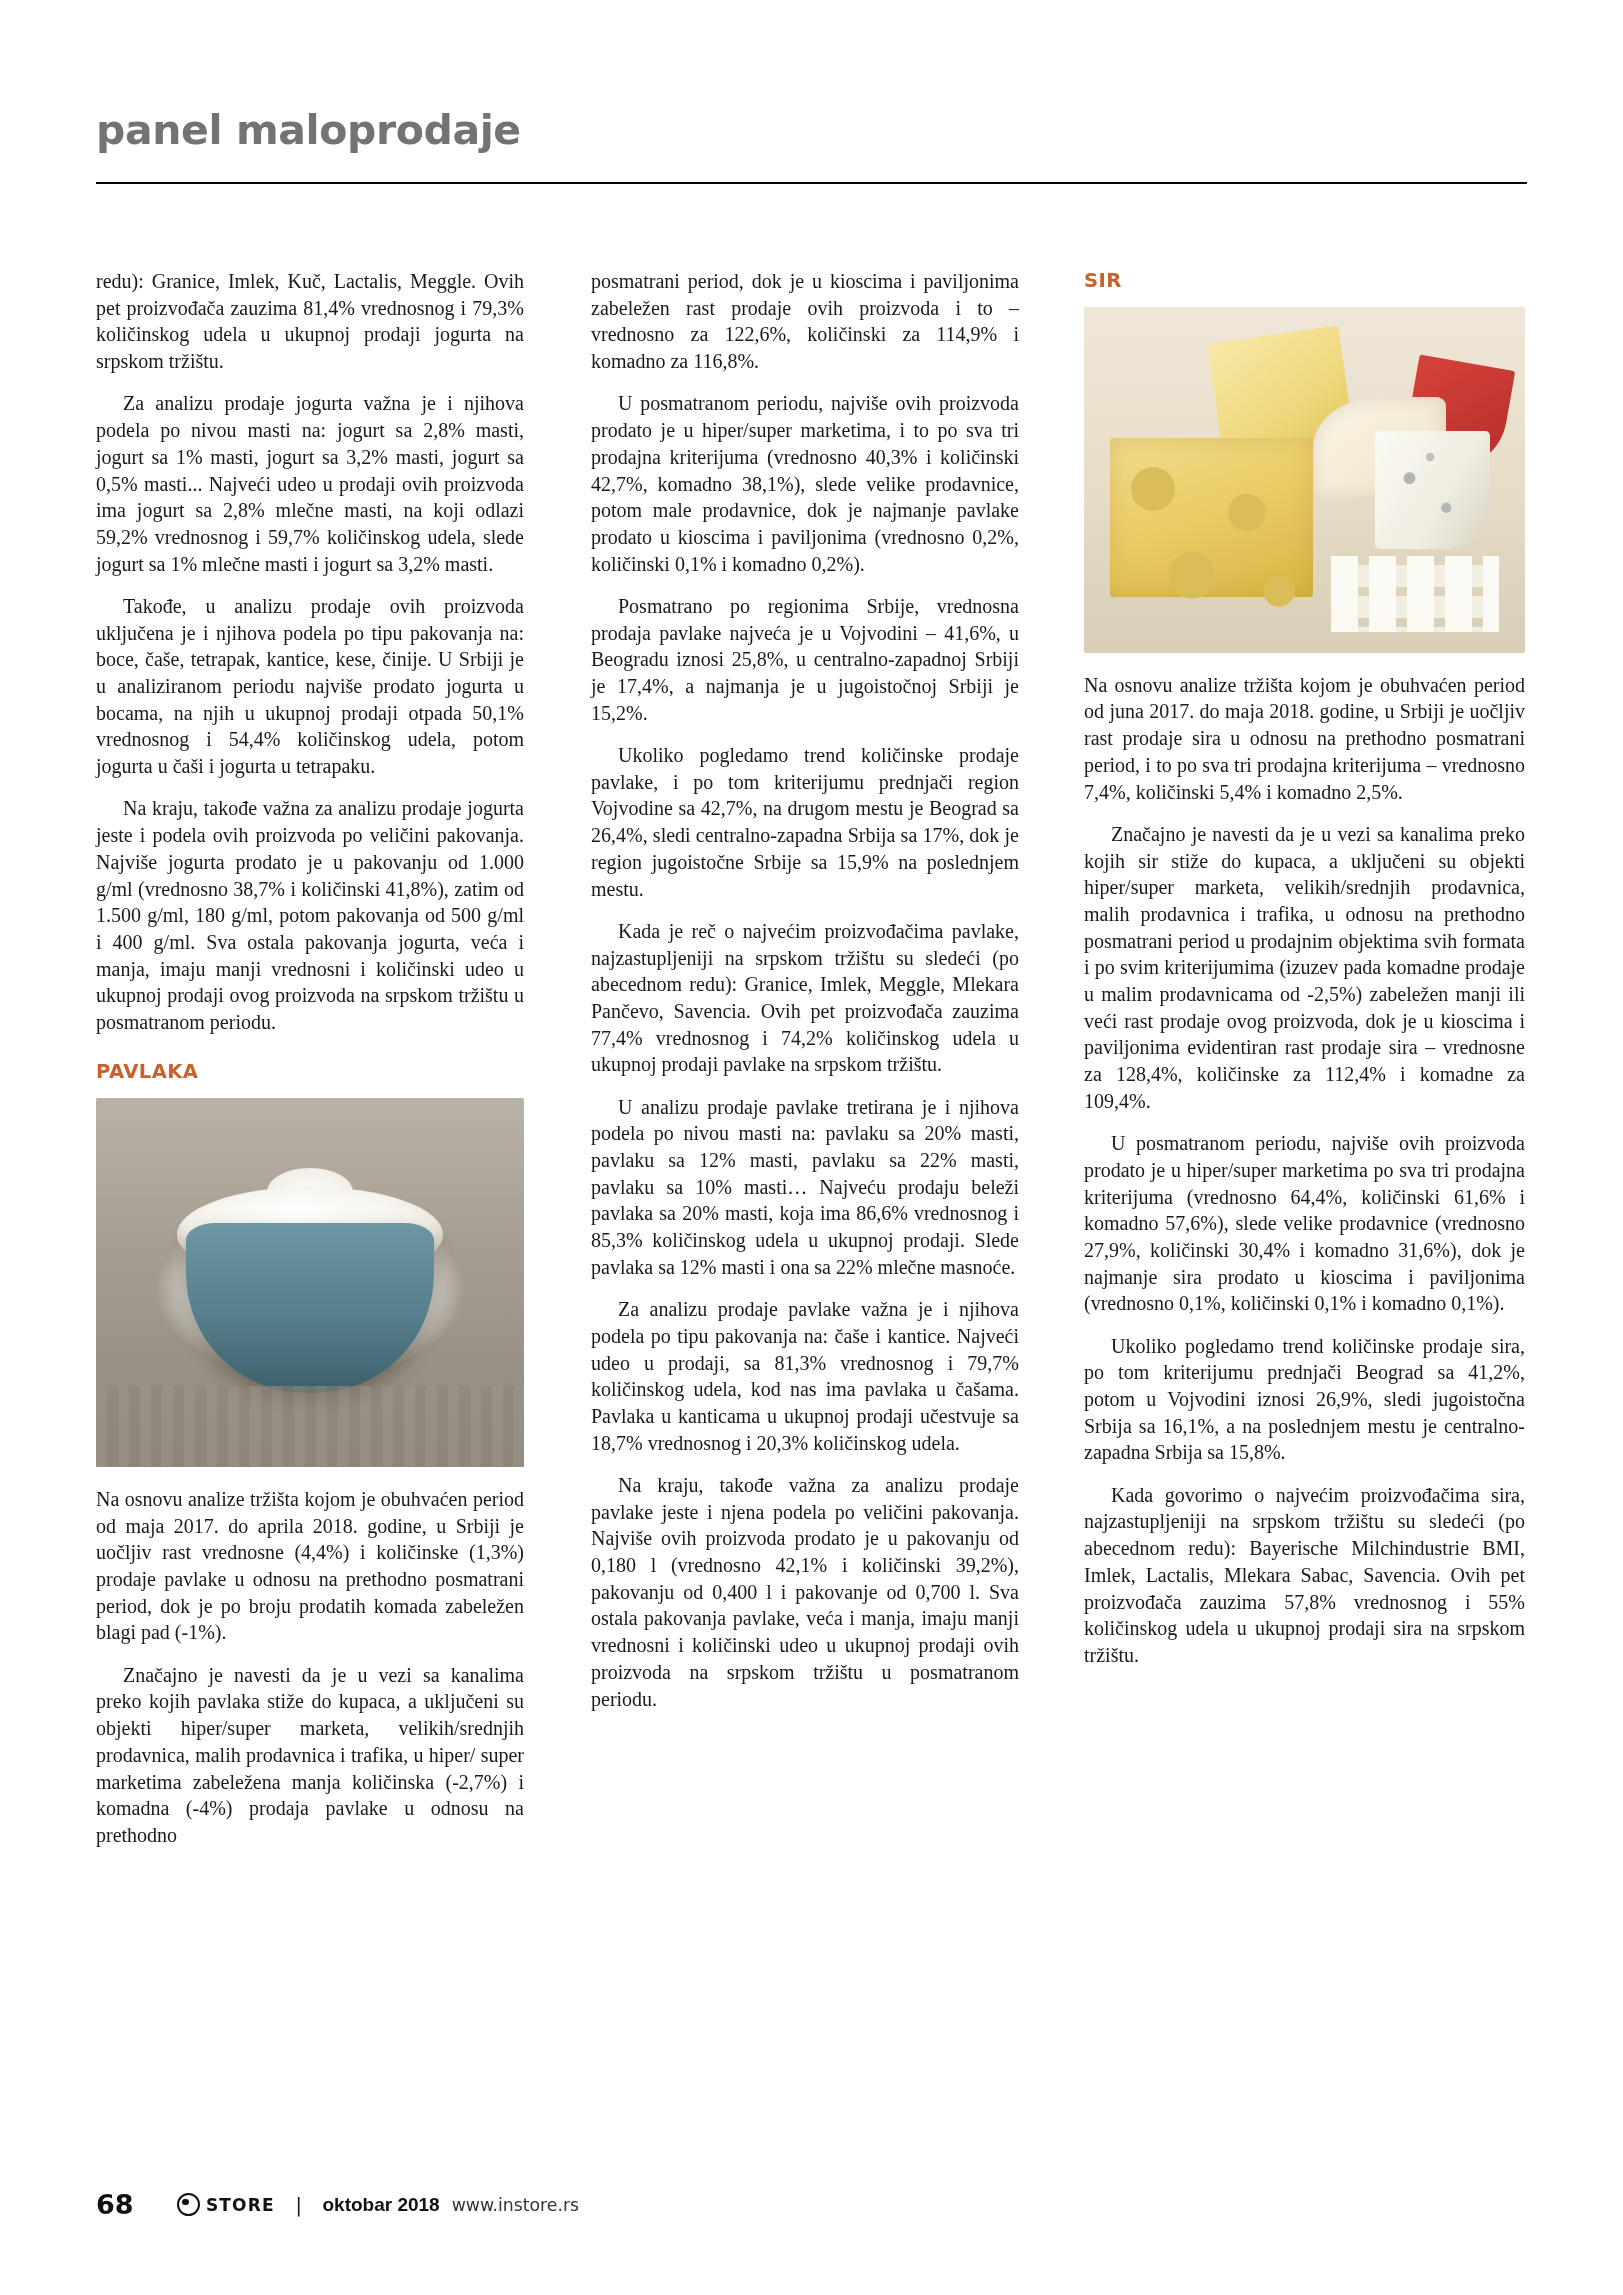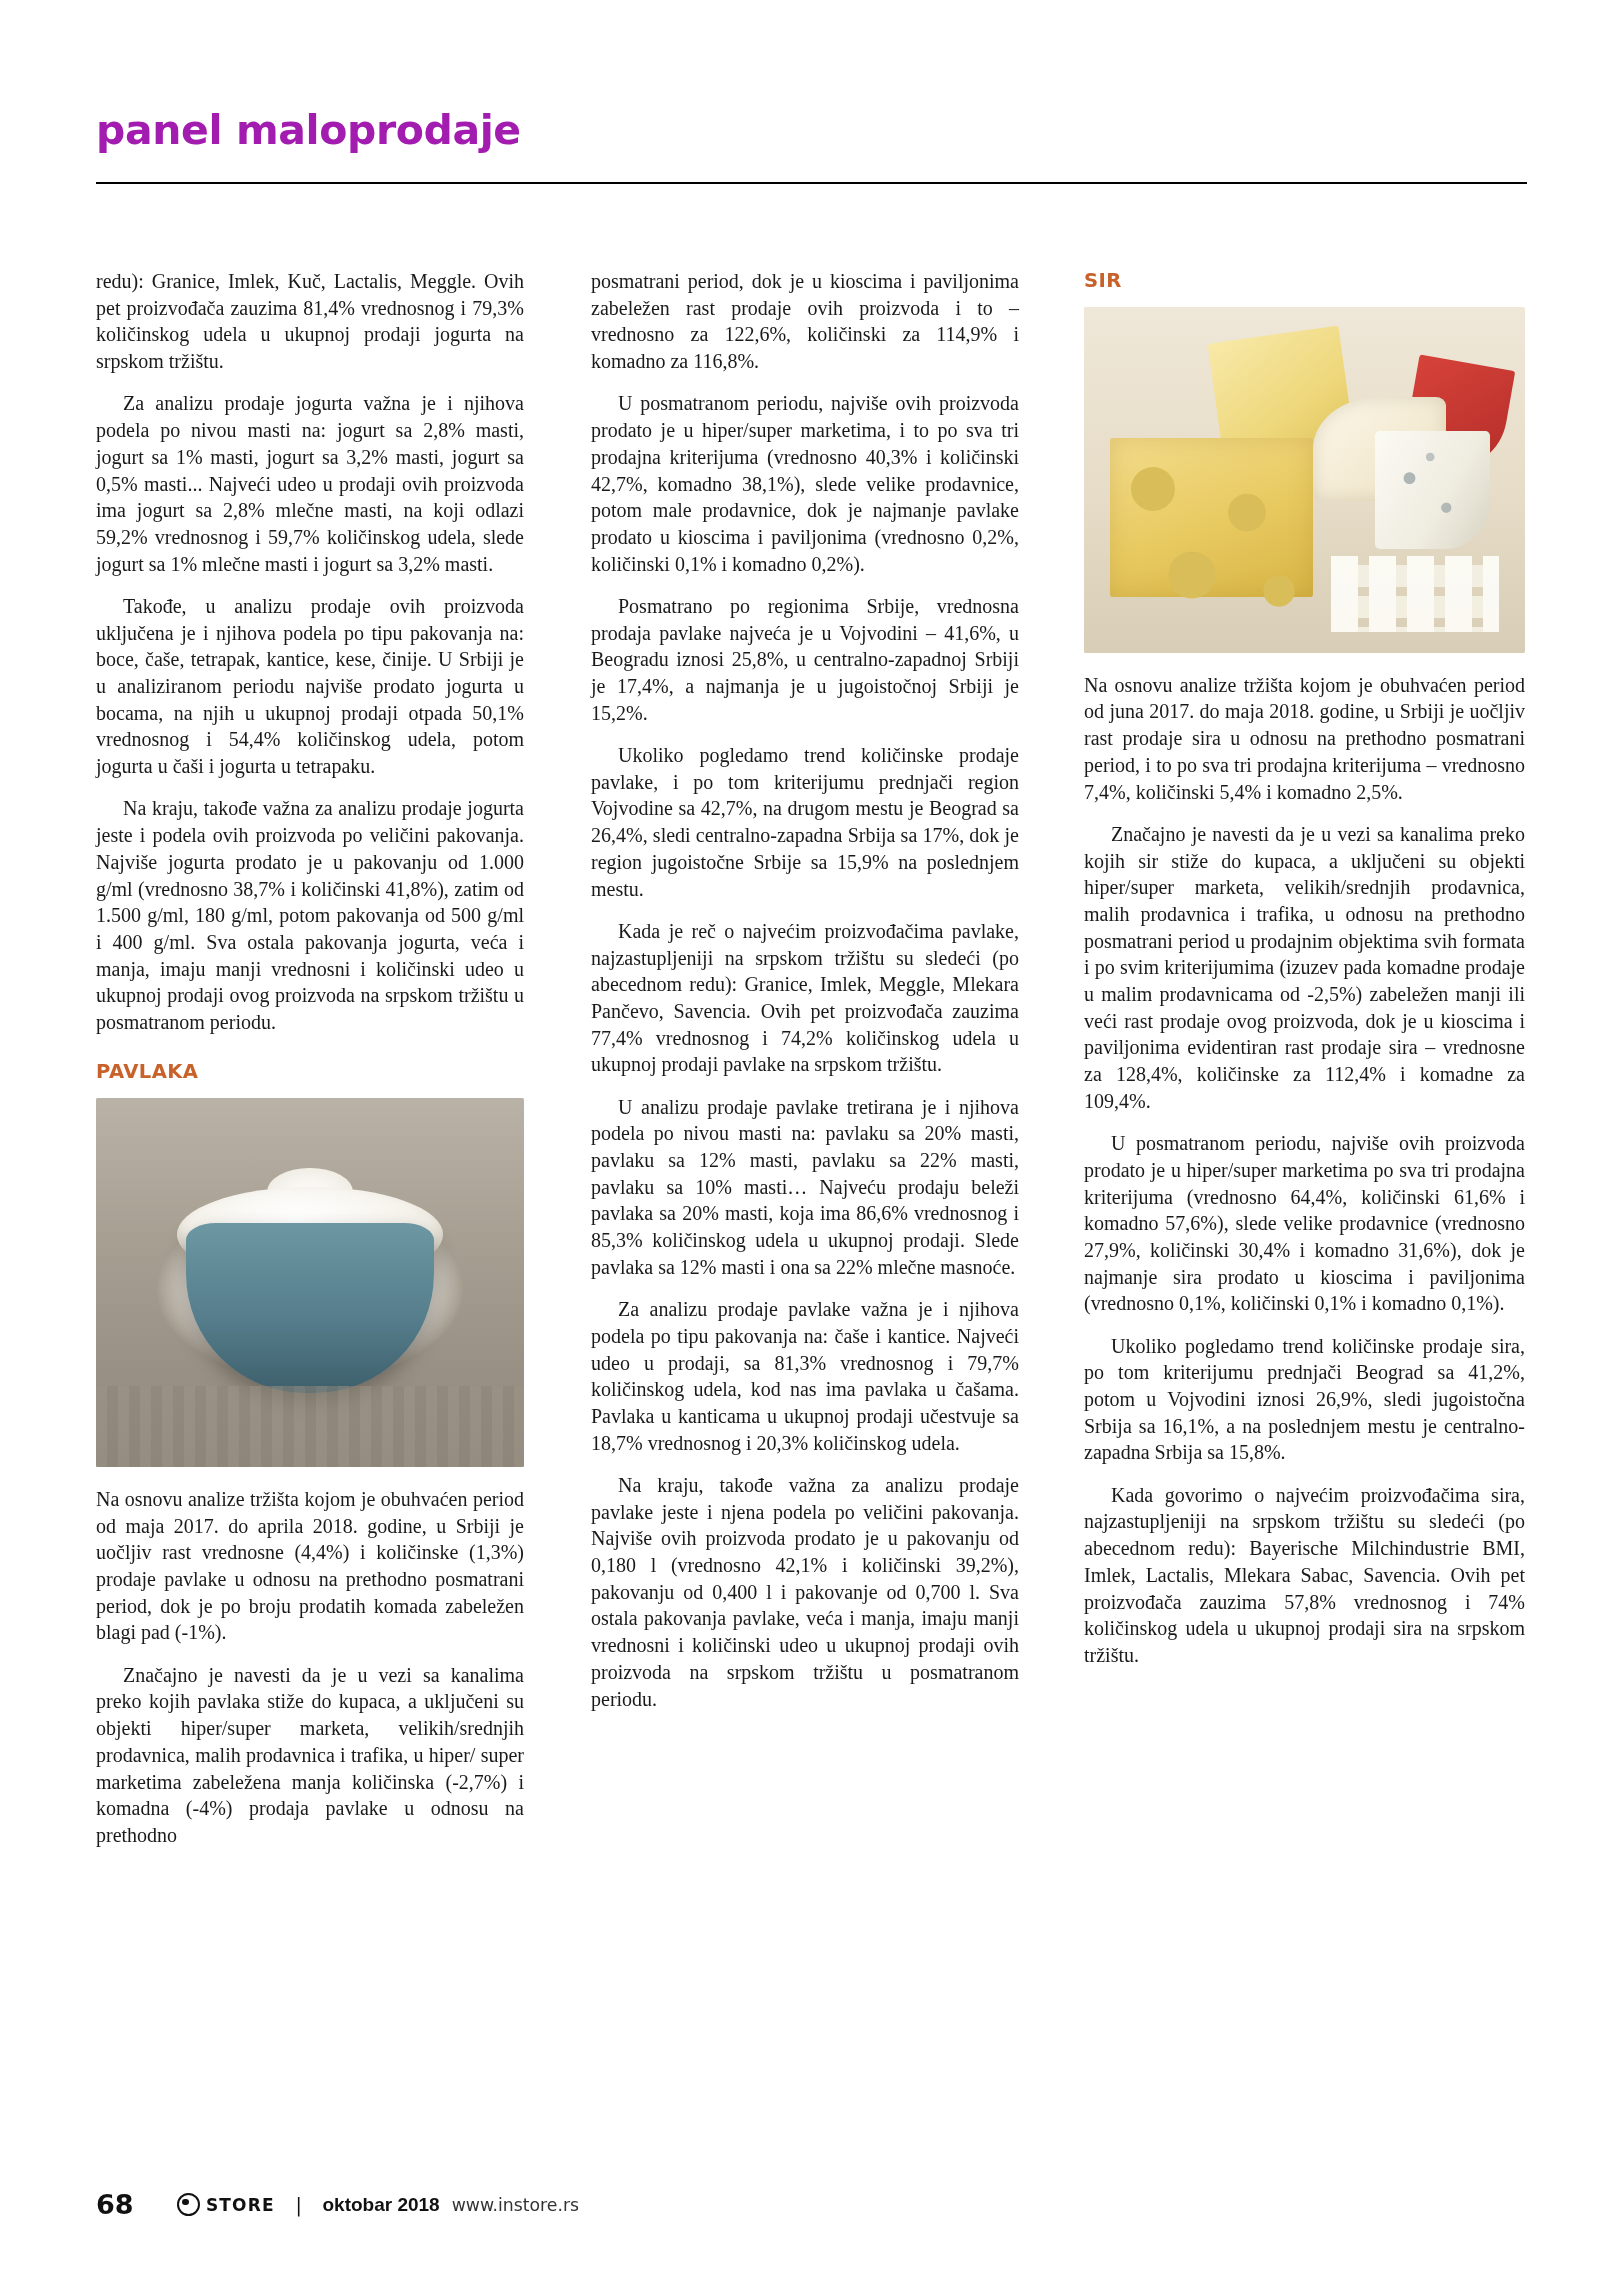--- a/index.html
+++ b/index.html
@@ -27,21 +27,21 @@
     position: absolute;
     left: 96px;
     top: 110px;
     width: 1429px;
   }
   .header-title {
     font-family: "DejaVu Sans", sans-serif;
     font-weight: bold;
     font-size: 41px;
     letter-spacing: -0.4px;
-    color: #a21caf;
+    color: #737373;
     line-height: 1;
   }
   .header-rule {
     position: absolute;
     left: 96px;
     top: 182px;
     width: 1431px;
     height: 2.4px;
     background: #000;
   }
@@ -312,21 +312,21 @@
       <div class="chunk c3"></div>
       <div class="chunk c4"></div>
       <div class="chunk c1"></div>
       <div class="cubes"></div>
     </div>
 
     <p class="first">Na osnovu analize tržišta kojom je obuhvaćen period od juna 2017. do maja 2018. godine, u Srbiji je uočljiv rast prodaje sira u odnosu na prethodno posmatrani period, i to po sva tri prodajna kriterijuma – vrednosno 7,4%, količinski 5,4% i komadno 2,5%.</p>
     <p>Značajno je navesti da je u vezi sa kanalima preko kojih sir stiže do kupaca, a uključeni su objekti hiper/super marketa, velikih/srednjih prodavnica, malih prodavnica i trafika, u odnosu na prethodno posmatrani period u prodajnim objektima svih formata i po svim kriterijumima (izuzev pada komadne prodaje u malim prodavnicama od -2,5%) zabeležen manji ili veći rast prodaje ovog proizvoda, dok je u kioscima i pavilјonima evidentiran rast prodaje sira – vrednosne za 128,4%, količinske za 112,4% i komadne za 109,4%.</p>
     <p>U posmatranom periodu, najviše ovih proizvoda prodato je u hiper/super marketima po sva tri prodajna kriterijuma (vrednosno 64,4%, količinski 61,6% i komadno 57,6%), slede velike prodavnice (vrednosno 27,9%, količinski 30,4% i komadno 31,6%), dok je najmanje sira prodato u kioscima i pavilјonima (vrednosno 0,1%, količinski 0,1% i komadno 0,1%).</p>
     <p>Ukoliko pogledamo trend količinske prodaje sira, po tom kriterijumu prednjači Beograd sa 41,2%, potom u Vojvodini iznosi 26,9%, sledi jugoistočna Srbija sa 16,1%, a na poslednjem mestu je centralno-zapadna Srbija sa 15,8%.</p>
-    <p>Kada govorimo o najvećim proizvođačima sira, najzastupljeniji na srpskom tržištu su sledeći (po abecednom redu): Bayerische Milchindustrie BMI, Imlek, Lactalis, Mlekara Sabac, Savencia. Ovih pet proizvođača zauzima 57,8% vrednosnog i 74% količinskog udela u ukupnoj prodaji sira na srpskom tržištu.</p>
+    <p>Kada govorimo o najvećim proizvođačima sira, najzastupljeniji na srpskom tržištu su sledeći (po abecednom redu): Bayerische Milchindustrie BMI, Imlek, Lactalis, Mlekara Sabac, Savencia. Ovih pet proizvođača zauzima 57,8% vrednosnog i 55% količinskog udela u ukupnoj prodaji sira na srpskom tržištu.</p>
   </div>
 
   <div class="footer">
     <div class="footer-page">68</div>
     <div class="footer-logo">
       <span class="mark"></span>
       <span>STORE</span>
     </div>
     <div class="footer-sep">|</div>
     <div class="footer-date">oktobar 2018</div>

